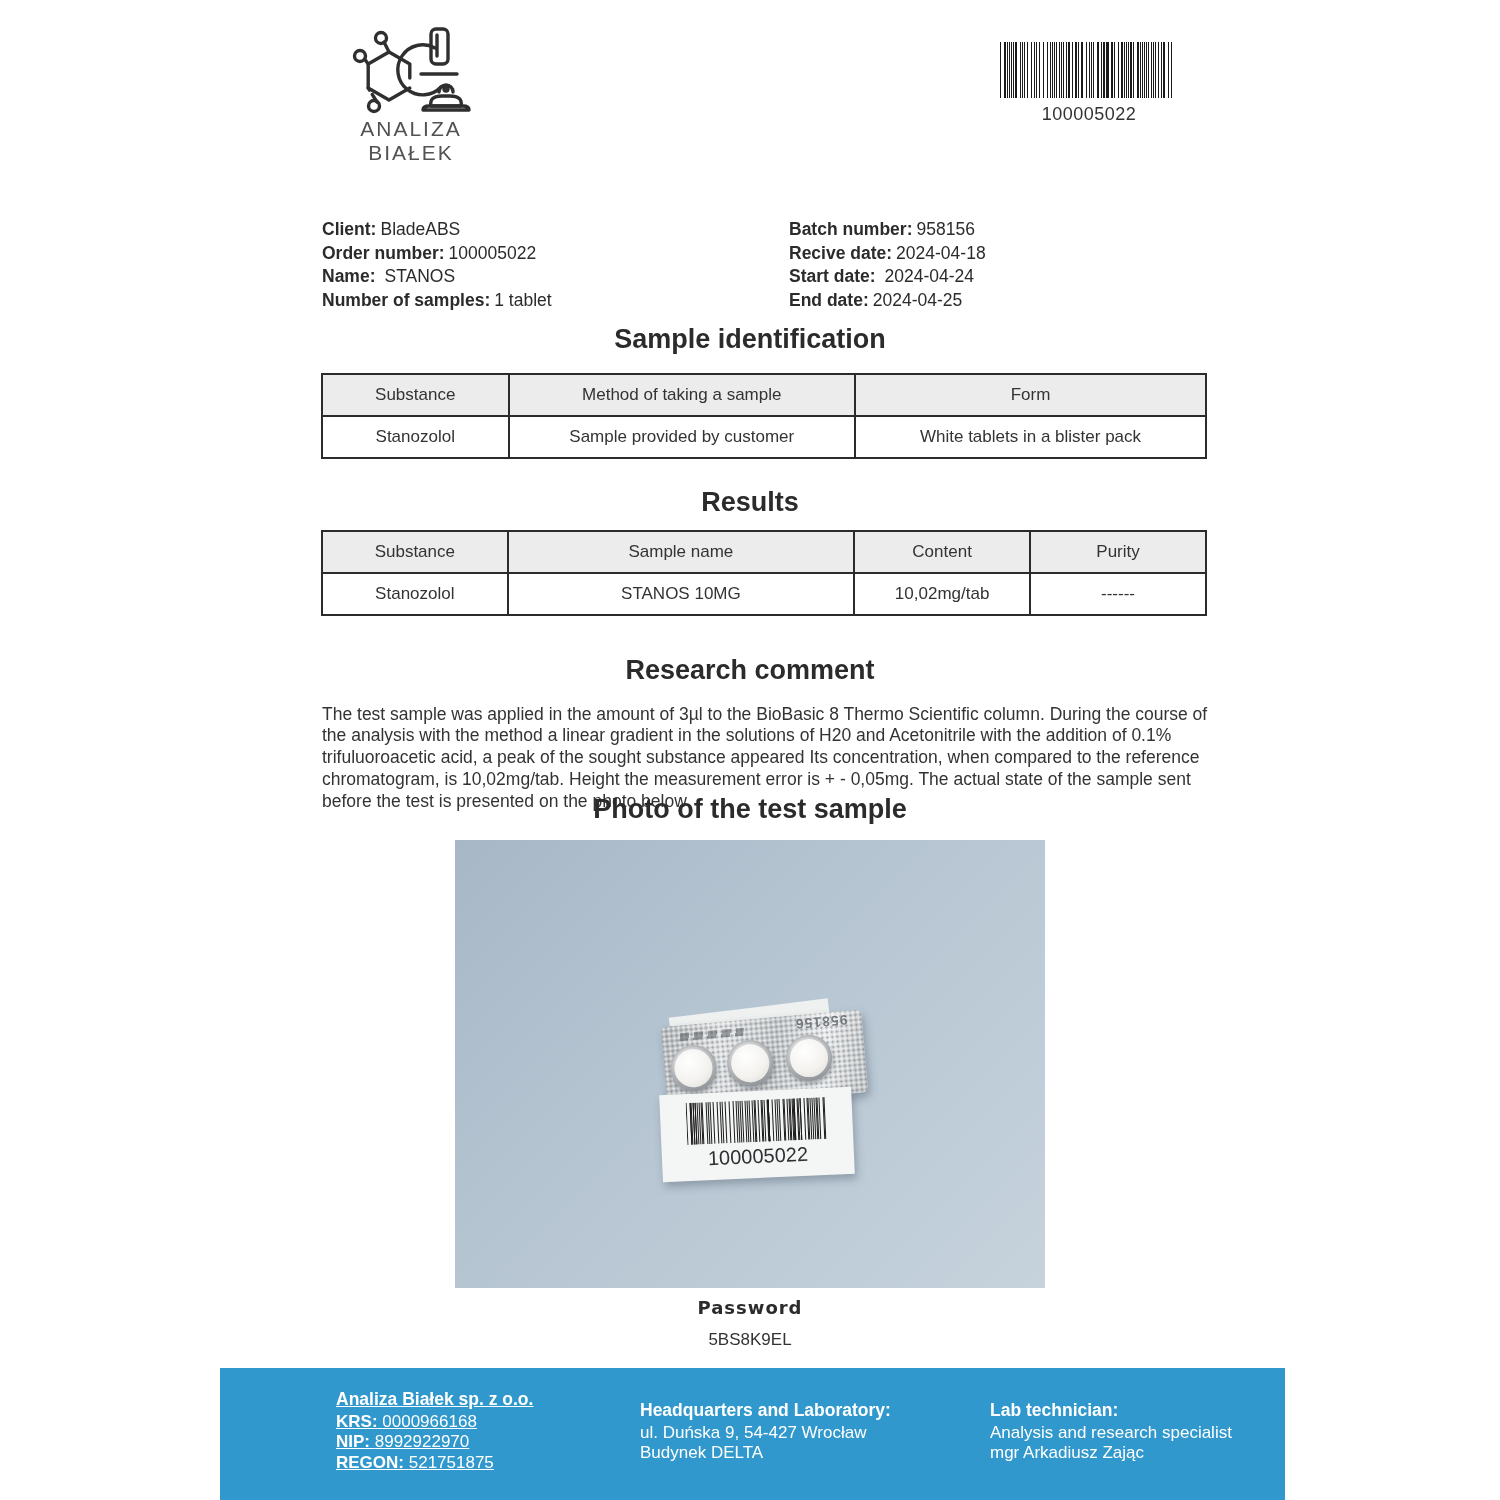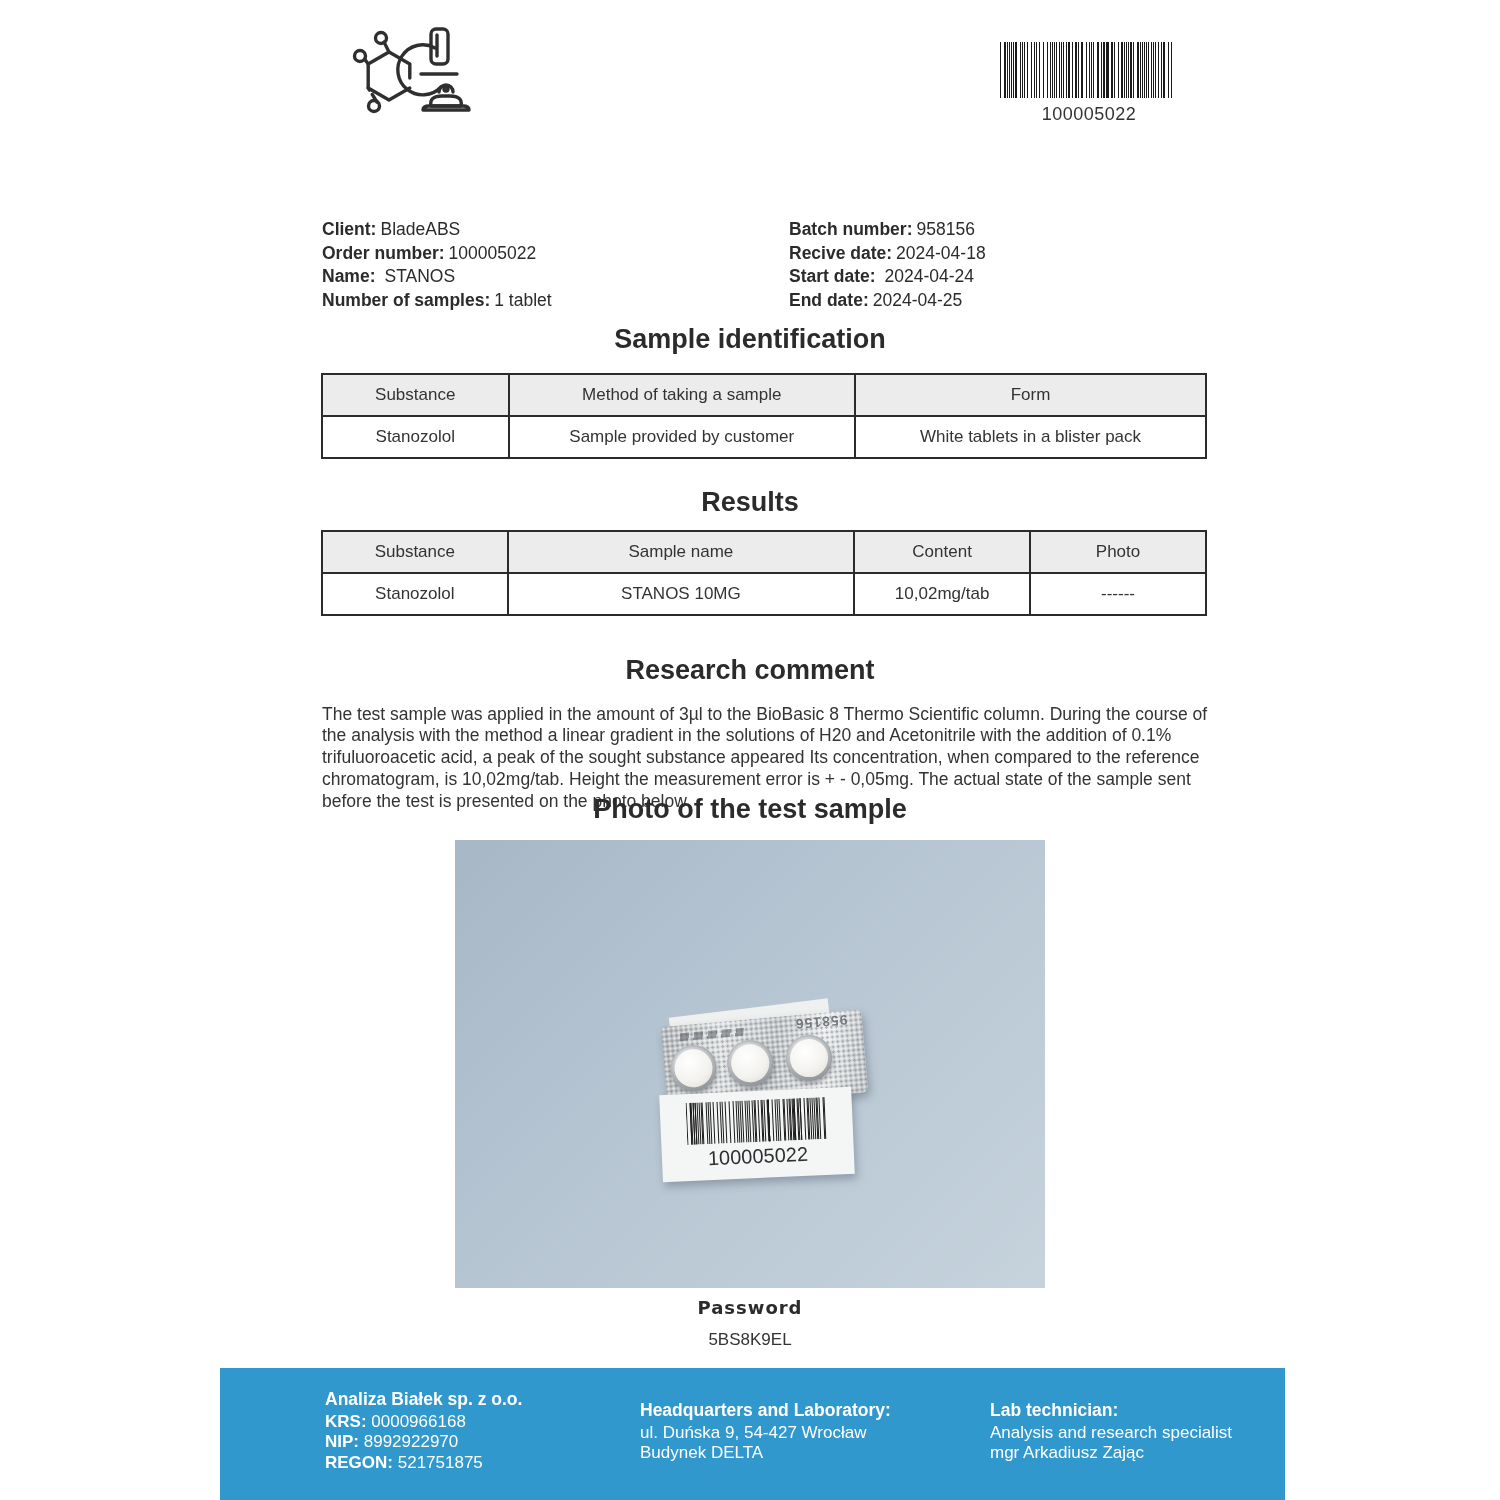--- a/index.html
+++ b/index.html
@@ -81,21 +81,21 @@
   
   .password{position:absolute;left:0;top:1297px;width:1500px;text-align:center;}
   .password .p-label{font-family:"DejaVu Sans",sans-serif;font-size:18px;font-weight:700;
                      letter-spacing:1px;color:#2b2b2b;}
   .password .p-value{margin-top:12px;font-size:17px;color:#333;}
 
   
   footer{position:absolute;left:220px;top:1368px;width:1065px;height:132px;background:#3098cc;
          color:#fff;font-size:17px;}
   .fcol{position:absolute;line-height:20.5px;}
-  .fcol-1{left:105px;top:21px;}
+  .fcol-1{left:116px;top:21px;text-decoration:underline;}
   .fcol-2{left:420px;top:32px;}
   .fcol-3{left:770px;top:32px;}
   .ftitle{font-weight:700;font-size:17.5px;margin-bottom:2px;}
   .fb{font-weight:700;}
 </style>
 </head>
 <body>
 
 <div class="page">
 
@@ -110,20 +110,21 @@
         <path d="M26 76 L17.2 62" stroke-dasharray="9 5"></path>
       <rect x="80" y="3" width="17" height="35" rx="5"></rect>
       <line x1="86" y1="9" x2="86" y2="30"></line>
       <path d="M84 22 A 25 25 0 1 0 90 61"></path>
       <line x1="70" y1="48" x2="106" y2="48"></line>
       <path d="M88 66 a 7 7 0 0 1 14 0"></path>
       <circle cx="95" cy="63" r="2"></circle>
       <path d="M80 80 q -2 -10 11 -10 h 8 q 13 0 11 10 z"></path>
       <path d="M72 84 q 0 -4 6 -4 h 34 q 6 0 6 4 z"></path>
     </svg>
+    <div class="brand-name">ANALIZA BIAŁEK</div>
   </div>
 
   <div class="top-barcode">
     <div class="bars">
         <div style="position: absolute; top: 0px; bottom: 0px; background: rgb(26, 26, 26); left: 0px; width: 1px;"></div>
         <div style="position: absolute; top: 0px; bottom: 0px; background: rgb(26, 26, 26); left: 4px; width: 1px;"></div>
         <div style="position: absolute; top: 0px; bottom: 0px; background: rgb(26, 26, 26); left: 4px; width: 1px;"></div>
         <div style="position: absolute; top: 0px; bottom: 0px; background: rgb(26, 26, 26); left: 5px; width: 1px;"></div>
         <div style="position: absolute; top: 0px; bottom: 0px; background: rgb(26, 26, 26); left: 7px; width: 1px;"></div>
         <div style="position: absolute; top: 0px; bottom: 0px; background: rgb(26, 26, 26); left: 7px; width: 1px;"></div>
@@ -256,21 +257,21 @@
         <col style="width:21%">
         <col style="width:39.2%">
         <col style="width:19.9%">
         <col style="width:19.9%">
       </colgroup>
     <tbody>
         <tr>
       <th>Substance</th>
       <th>Sample name</th>
       <th>Content</th>
-      <th>Photo</th>
+      <th>Purity</th>
     </tr>
     <tr>
       <td>Stanozolol</td>
       <td>STANOS 10MG</td>
       <td>10,02mg/tab</td>
       <td>------</td>
     </tr>
   </tbody>
     </table>
 

